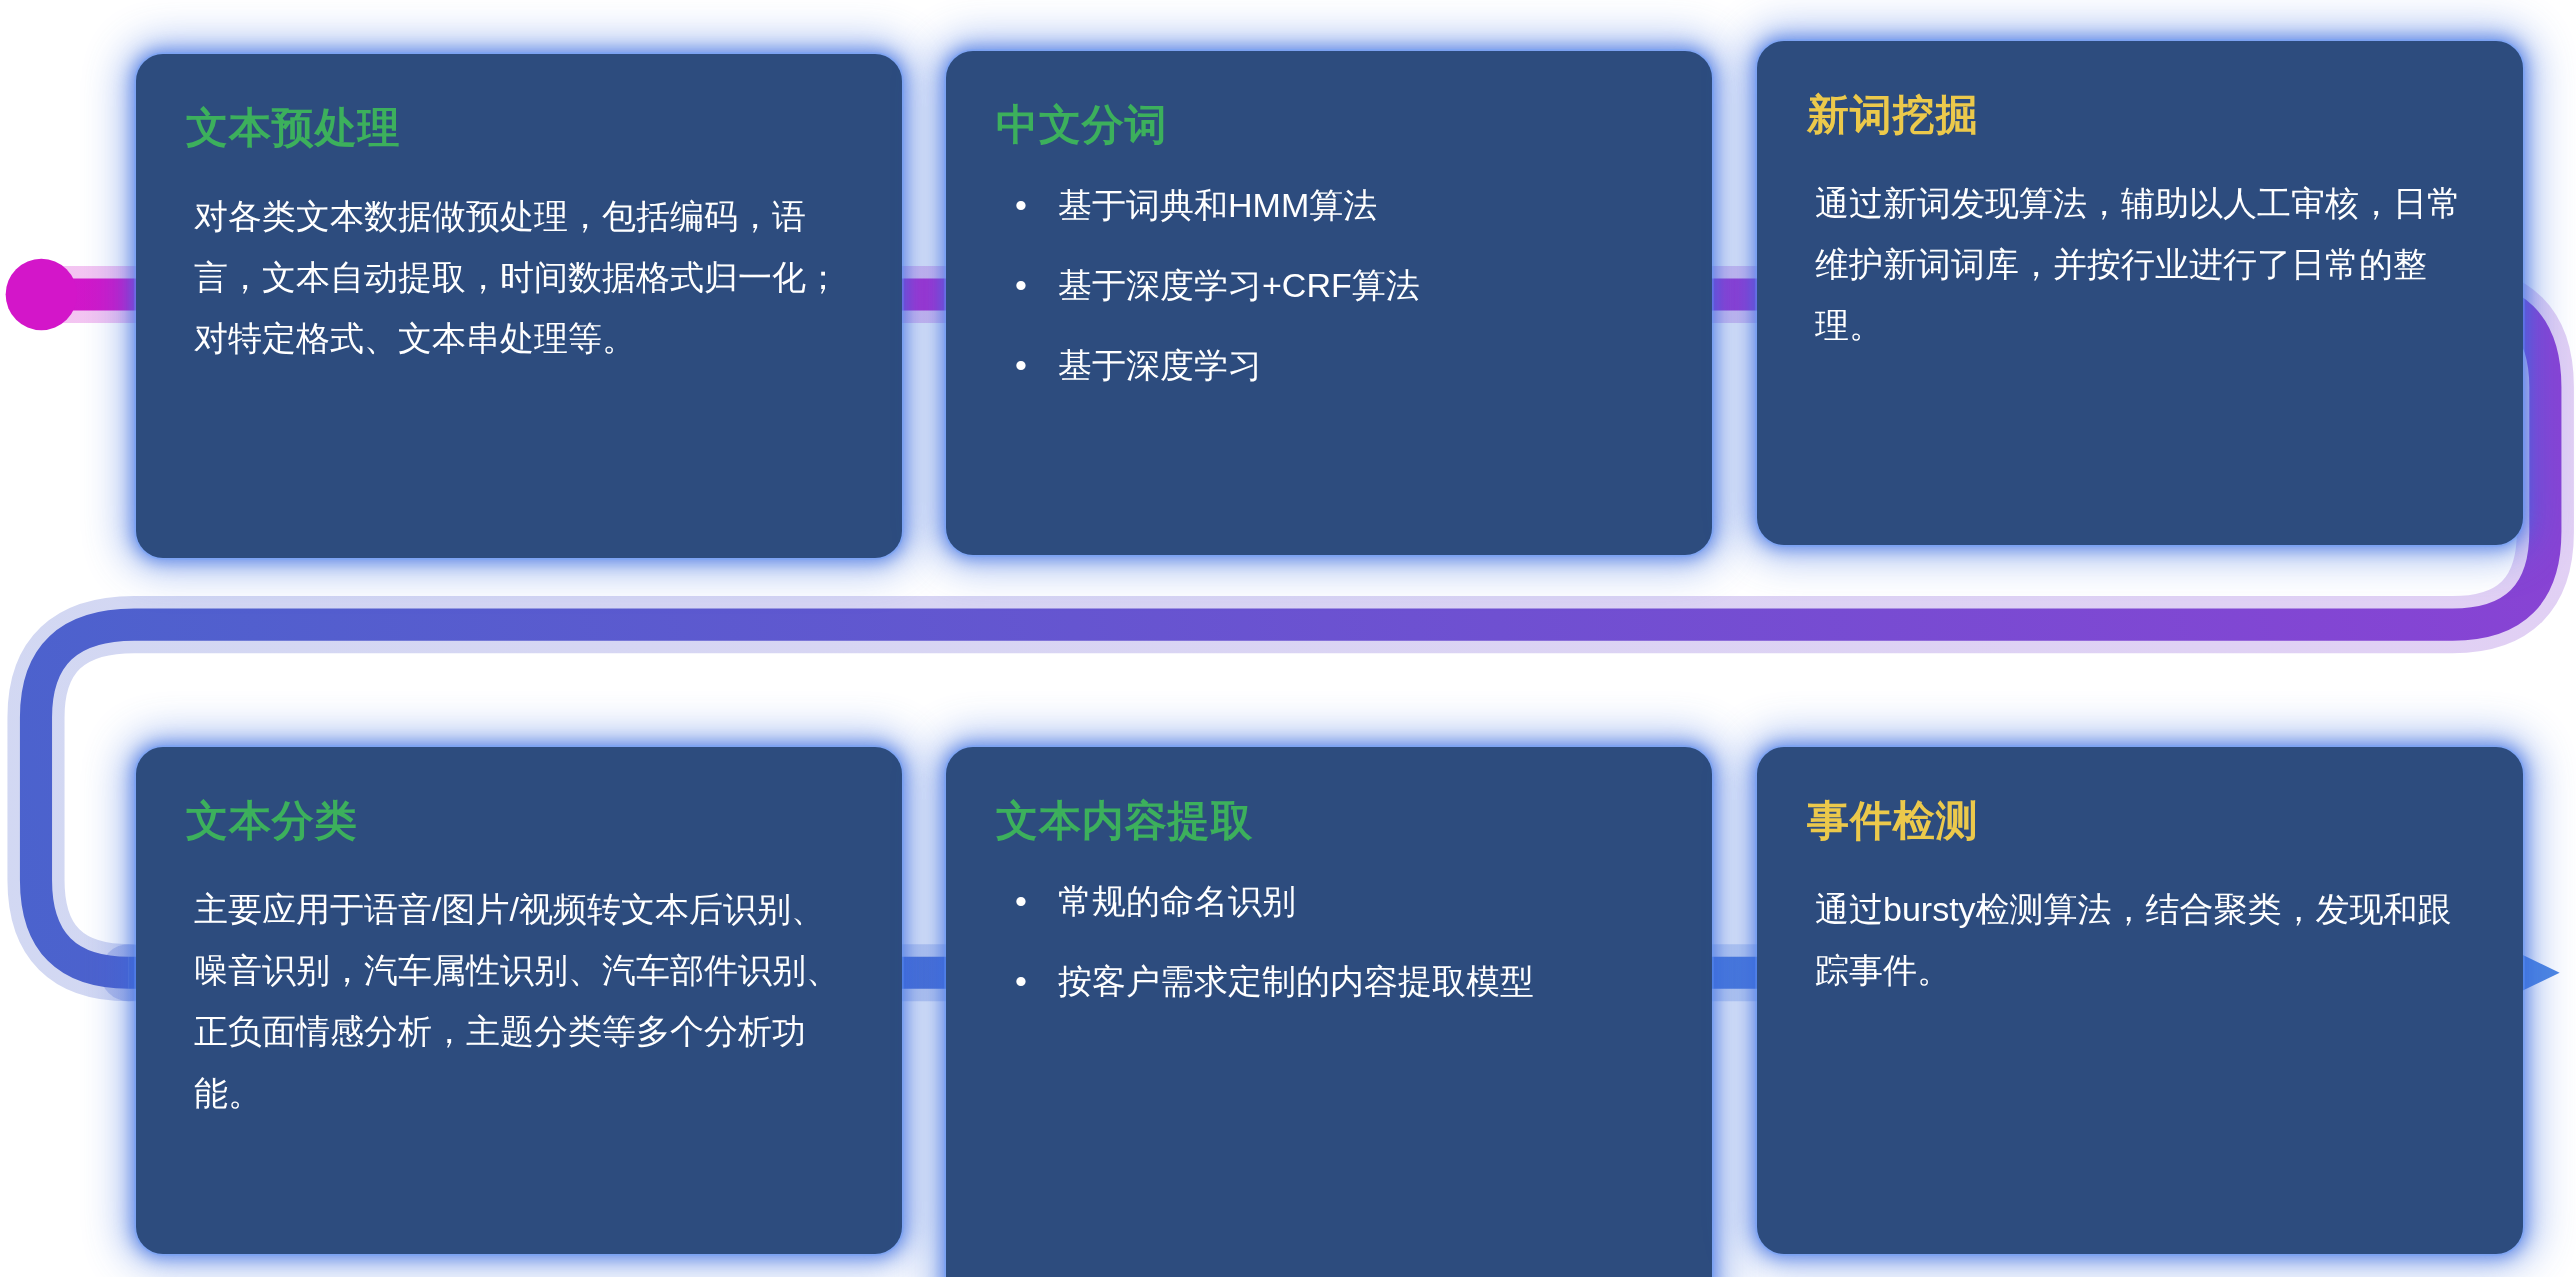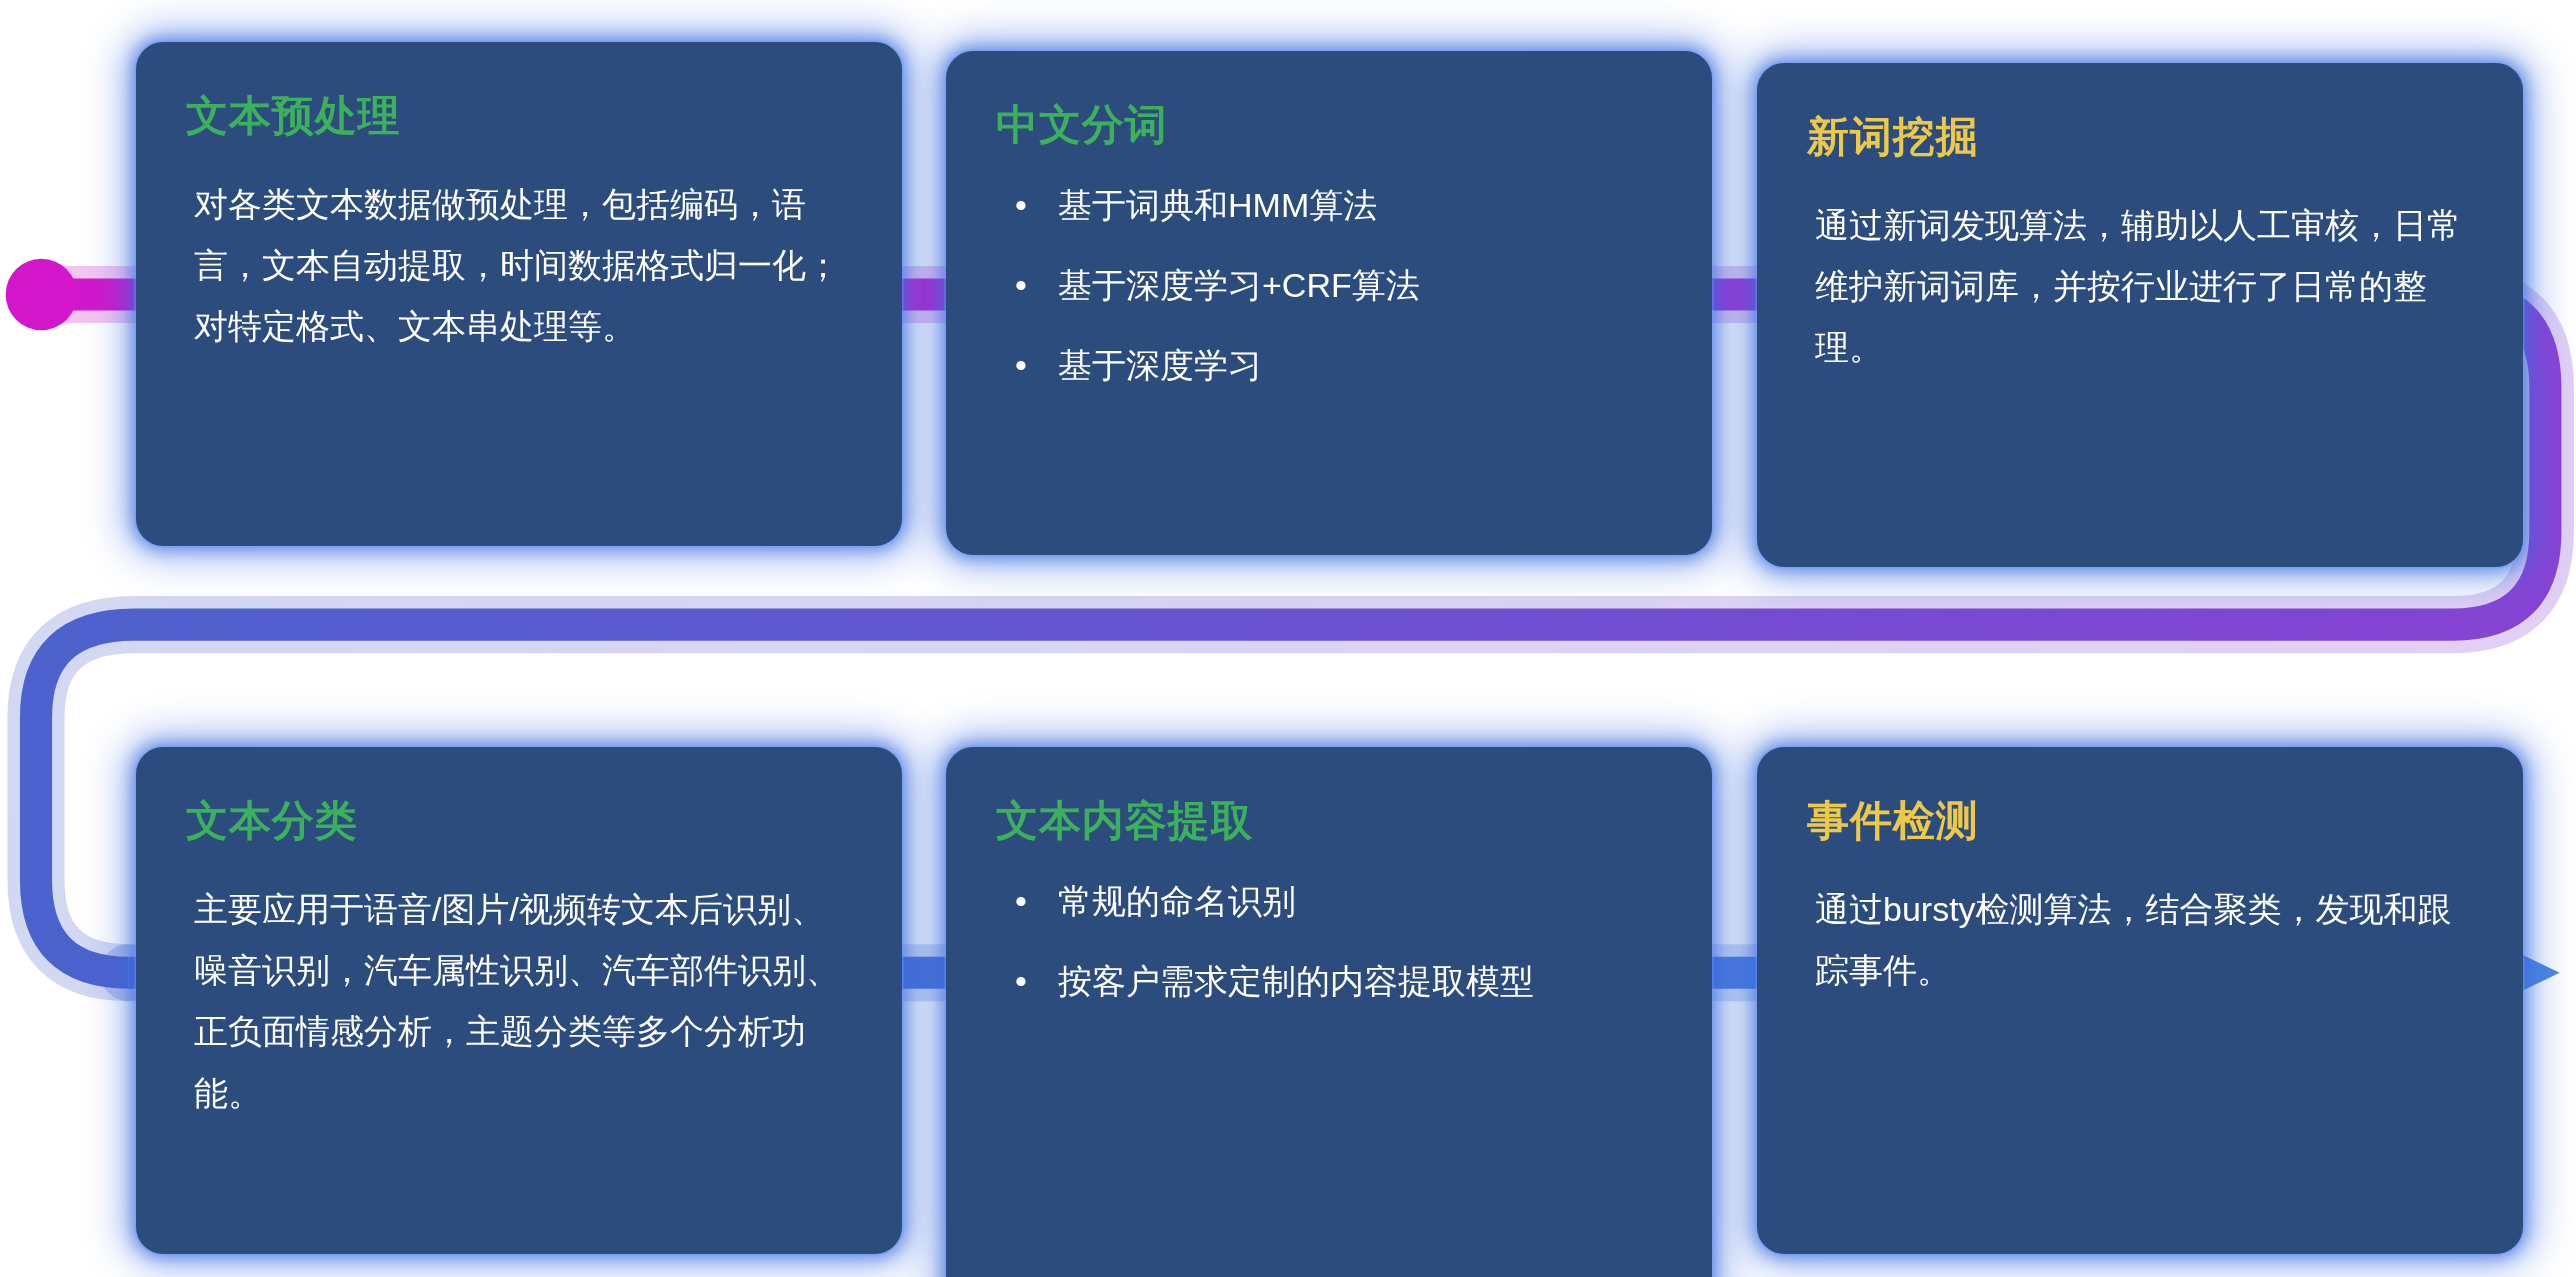--- a/index.html
+++ b/index.html
@@ -56,23 +56,23 @@
     margin-bottom:34px;
     line-height:1.35;
   }
   ul.card-bullets li::before{
     content:"•";
     position:absolute;left:7.1px;top:0;
     color:var(--body_text);
     font-size:34px;
   }
   
-  .pos-r1c1{left:136px;top:42px;height:504px;}
+  .pos-r1c1{left:136px;top:54px;height:504px;}
   .pos-r1c2{left:946px;top:51px;height:504px;}
-  .pos-r1c3{left:1757px;top:63px;height:504px;}
+  .pos-r1c3{left:1757px;top:41px;height:504px;}
   .pos-r2c1{left:136px;top:747px;height:507px;}
   .pos-r2c2{left:946px;top:747px;height:587px;}
   .pos-r2c3{left:1757px;top:747px;height:507px;}
 </style>
 </head>
 <body>
 
 <div class="stage">
 
   <svg class="flow-svg" width="2576" height="1277" viewBox="0 0 2886 1431" xmlns="http://www.w3.org/2000/svg">

